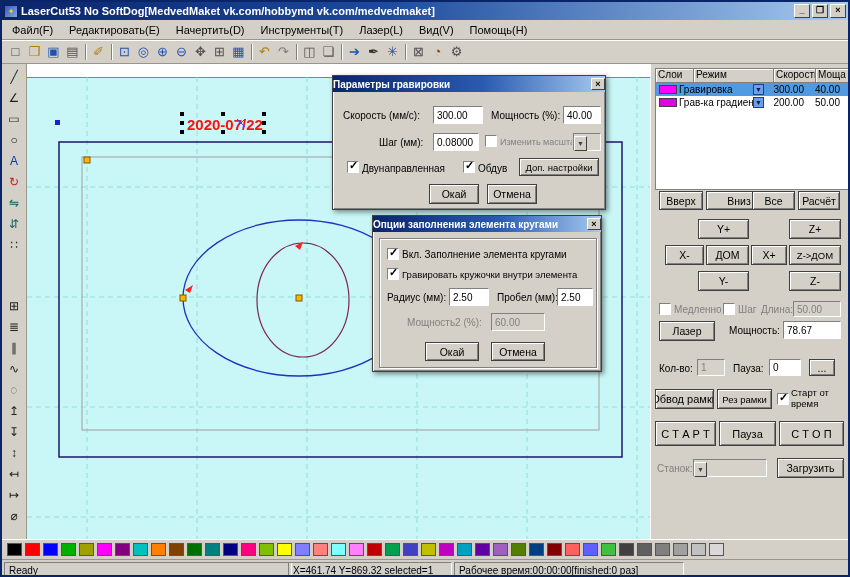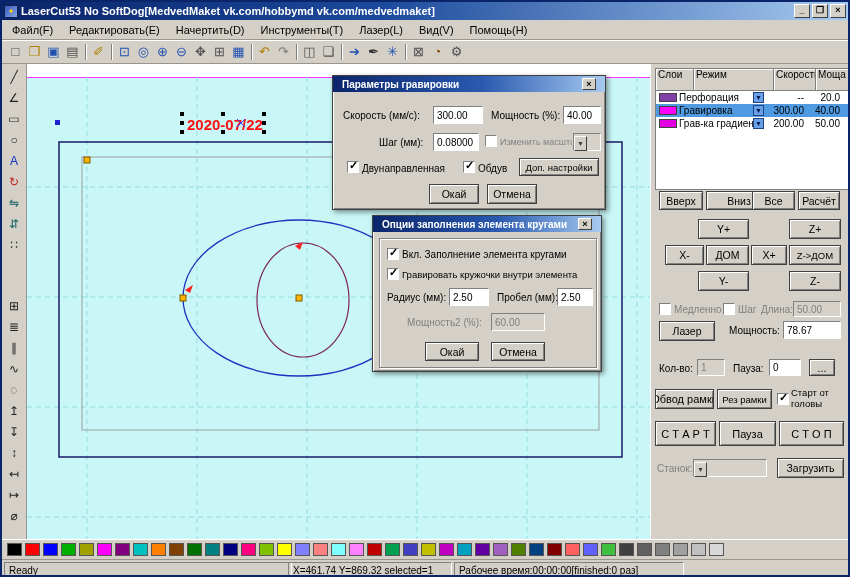--- a/index.html
+++ b/index.html
@@ -20,21 +20,21 @@
   .tb-sep{width:1px;height:16px;background:#808080;margin:0 3px;box-shadow:1px 0 0 #fff;}
   
   .left-tools{position:absolute;left:0;top:62px;width:25px;height:475px;background:#d4d0c8;border-right:1px solid #9a968e;display:flex;flex-direction:column;align-items:center;padding-top:3px;}
   .lt-icon{width:21px;height:20px;text-align:center;font-size:12px;line-height:20px;margin-bottom:1px;}
   #left-tools-bottom{margin-top:40px;}
   
   .canvas-wrap{position:absolute;left:25px;top:62px;width:623px;height:475px;background:#c9f6f6;}
   
   .right-panel{position:absolute;left:648px;top:62px;width:202px;height:475px;background:#d4d0c8;border-left:1px solid #fff;}
   .layers-table{position:absolute;left:4px;top:4px;width:194px;height:122px;background:#fff;border:1px solid #808080;overflow:hidden;}
-  .lt-header{display:flex;height:22px;background:#d4d0c8;font-size:10px;}
+  .lt-header{display:flex;height:14px;background:#d4d0c8;font-size:10px;}
   .lt-h{border-right:1px solid #808080;border-bottom:1px solid #808080;box-shadow:inset 1px 1px 0 #fff;padding:0 2px;white-space:nowrap;overflow:hidden;}
   .layer-row{display:flex;align-items:center;height:13px;font-size:10px;white-space:nowrap;}
   .layer-row.selected{background:#4f9ae0;}
   .layer-swatch{width:18px;height:9px;margin:0 2px 0 3px;border:1px solid #404040;flex:none;}
   .layer-mode{width:74px;overflow:hidden;flex:none;}
   .layer-dd{width:11px;height:11px;background:#6aa0e8;border:1px solid #204080;color:#001a50;font-size:7px;line-height:9px;text-align:center;margin-right:2px;flex:none;}
   .layer-speed{width:44px;text-align:right;padding-right:6px;flex:none;}
   .layer-power{width:34px;text-align:right;padding-right:4px;flex:none;}
   
   .btn{position:absolute;display:flex;align-items:center;justify-content:center;background:#d4d0c8;border:1px solid #404040;box-shadow:inset 1px 1px 0 #fff,inset -1px -1px 0 #808080;font-size:10.5px;white-space:nowrap;overflow:hidden;}
@@ -43,21 +43,21 @@
   .lbl{position:absolute;font-size:10px;white-space:nowrap;}
   .disabled-text{color:#808080;}
   .cb{position:absolute;width:12px;height:12px;background:#fff;border:1px solid;border-color:#808080 #fff #fff #808080;}
   .cb.checked::after{content:"✓";position:absolute;left:1px;top:-3px;font-size:11px;font-weight:bold;color:#000;}
   .combo{position:absolute;display:flex;background:#fff;border:1px solid;border-color:#808080 #fff #fff #808080;font-size:10px;flex-direction:column;}
   .combo.disabled{background:#d6d2ca;color:#808080;}
   .combo .combo-val{flex:1;padding:1px 2px;overflow:hidden;}
   .combo .combo-arrow{width:13px;background:#d4d0c8;border:1px solid #808080;border-color:#fff #404040 #404040 #fff;font-size:7px;line-height:13px;text-align:center;color:#404040;flex:none;}
   
   .dialog{position:absolute;background:#d4d0c8;border:1px solid #404040;box-shadow:2px 2px 5px rgba(0,0,0,.45),inset 1px 1px 0 #fff,inset -1px -1px 0 #808080;}
-  .dialog-title{height:16px;background:linear-gradient(90deg,#0a246a,#2a5ab0 55%,#a6caf0);color:#fff;font-weight:bold;font-size:10px;display:flex;align-items:center;padding:0 9px;}
+  .dialog-title{height:16px;background:linear-gradient(90deg,#0a246a,#2a5ab0 55%,#a6caf0);color:#fff;font-weight:bold;font-size:10px;display:flex;align-items:center;padding:0 0;}
   .dialog-title .dlg-close{margin-left:auto;width:14px;height:12px;background:#d4d0c8;color:#000;border:1px solid;border-color:#fff #404040 #404040 #fff;font-size:9px;line-height:10px;text-align:center;font-weight:bold;}
   #dialog-engrave{left:330px;top:73px;width:274px;height:135px;z-index:10;}
   #dialog-circles{left:370px;top:213px;width:230px;height:157px;z-index:11;}
   .groupbox{position:absolute;border:1px solid #808080;box-shadow:1px 1px 0 #fff,inset 1px 1px 0 #fff;}
   
   .palette-bar{position:absolute;top:537px;left:0;right:0;height:20px;background:#d4d0c8;border-top:1px solid #fff;display:flex;align-items:center;padding-left:5px;gap:3px;}
   .swatch{width:15px;height:13px;border:1px solid #555;flex:none;}
   
   .statusbar{position:absolute;top:557px;left:0;right:0;height:20px;background:#d4d0c8;border-top:1px solid #9a968e;}
   .sb-seg{position:absolute;top:2px;height:16px;border:1px solid;border-color:#808080 #fff #fff #808080;font-size:10px;padding:2px 4px;white-space:nowrap;overflow:hidden;}
@@ -191,27 +191,20 @@
 
   <div class="right-panel">
     <div class="layers-table">
       <div class="lt-header">
         <div class="lt-h" style="width:38px">Слои</div>
         <div class="lt-h" style="width:80px">Режим</div>
         <div class="lt-h" style="width:42px">Скорость</div>
         <div class="lt-h" style="width:32px;border-right:none">Моща</div>
       </div>
       <div id="layer-rows">
-          <div class="layer-row">
-            <span class="layer-swatch" style="background: rgb(128, 64, 168);"></span>
-            <span class="layer-mode">Перфорация</span>
-            <span class="layer-dd">▼</span>
-            <span class="layer-speed">--</span>
-            <span class="layer-power">20.0</span>
-          </div>
           <div class="layer-row selected">
             <span class="layer-swatch" style="background: rgb(255, 0, 255);"></span>
             <span class="layer-mode">Гравировка</span>
             <span class="layer-dd">▼</span>
             <span class="layer-speed">300.00</span>
             <span class="layer-power">40.00</span>
           </div>
           <div class="layer-row">
             <span class="layer-swatch" style="background: rgb(224, 0, 224);"></span>
             <span class="layer-mode">Грав-ка градиент</span>
@@ -250,21 +243,21 @@
     <span class="lbl" style="left:8px;top:299px">Кол-во:</span>
     <div class="field disabled" style="left:46px;top:295px;width:28px;height:17px">1</div>
     <span class="lbl" style="left:82px;top:299px">Пауза:</span>
     <div class="field" style="left:118px;top:295px;width:32px;height:17px">0</div>
     <div class="btn" style="left:158px;top:295px;width:26px;height:17px">...</div>
 
     <div class="btn" style="left:4px;top:325px;width:59px;height:20px;font-size:11px">Обвод рамки</div>
     <div class="btn" style="left:66px;top:325px;width:55px;height:20px;font-size:9.5px">Рез рамки</div>
     <span class="cb checked" style="left:126px;top:329px"></span>
     <span class="lbl" style="left:140px;top:323px;font-size:9.5px">Старт от</span>
-    <span class="lbl" style="left:140px;top:334px;font-size:9.5px">головы</span>
+    <span class="lbl" style="left:140px;top:334px;font-size:9.5px">время</span>
 
     <div class="btn" style="left:4px;top:357px;width:61px;height:25px;font-size:11px">С Т А Р Т</div>
     <div class="btn" style="left:68px;top:357px;width:57px;height:25px;font-size:11px">Пауза</div>
     <div class="btn" style="left:128px;top:357px;width:65px;height:25px;font-size:11px">С Т О П</div>
 
     <span class="lbl disabled-text" style="left:6px;top:399px">Станок:</span>
     <div class="combo disabled" style="left:42px;top:395px;width:74px;height:18px">
       <span class="combo-val"></span>
       <span class="combo-arrow">▼</span>
     </div>

